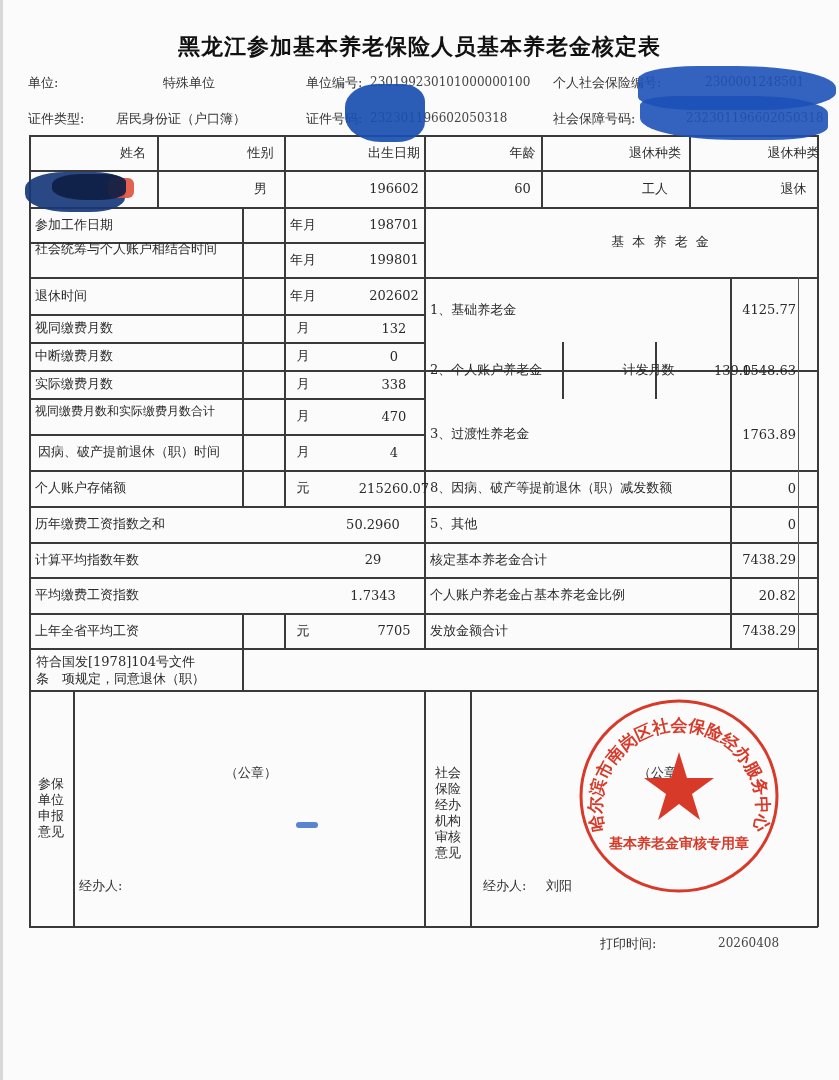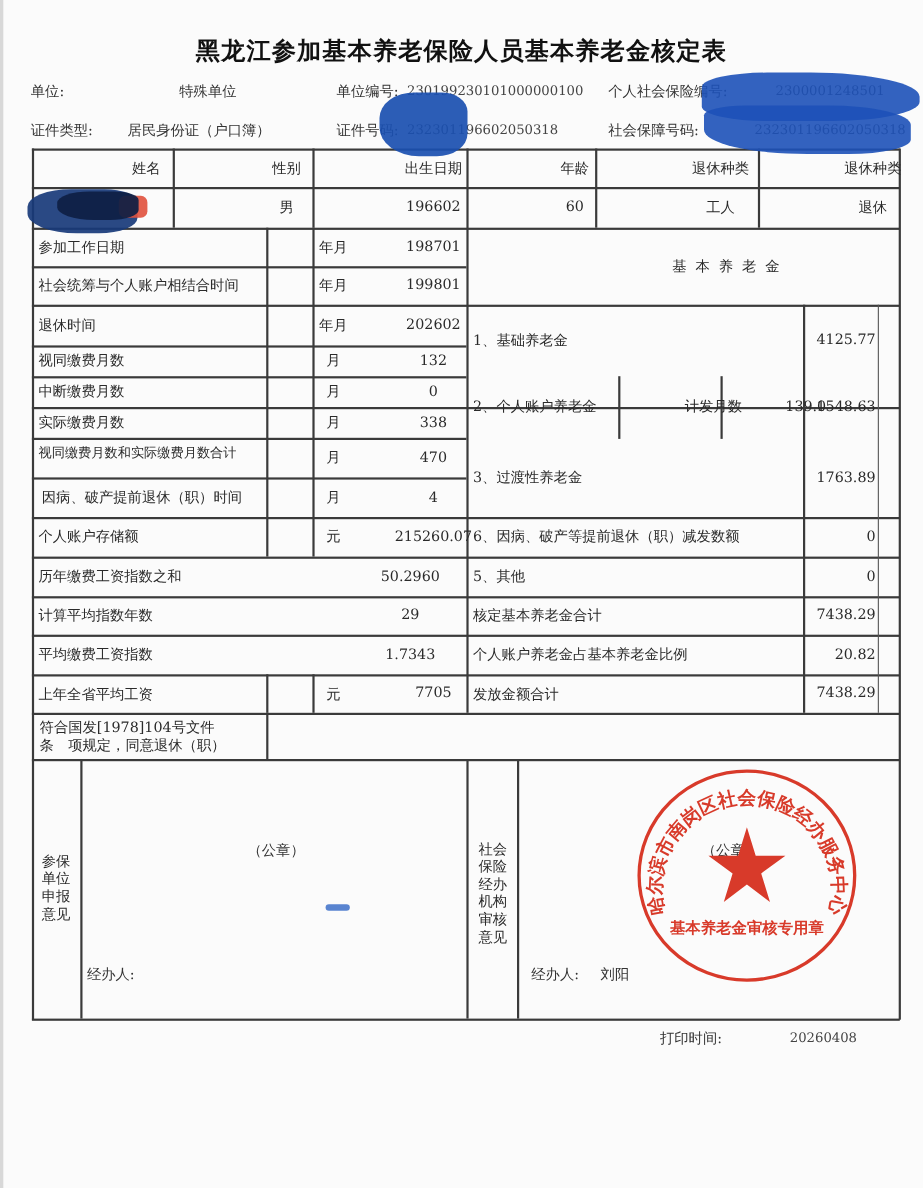--- a/index.html
+++ b/index.html
@@ -94,21 +94,21 @@
 <div class="cell c" style="left:157px;top:170px;width:127px;height:37px">男</div>
 <div class="cell c" style="left:284px;top:170px;width:140px;height:37px">196602</div>
 <div class="cell c" style="left:424px;top:170px;width:117px;height:37px">60</div>
 <div class="cell c" style="left:541px;top:170px;width:148px;height:37px">工人</div>
 <div class="cell c" style="left:689px;top:170px;width:129px;height:37px">退休</div>
 
 <div class="cell l" style="left:29px;top:207px;width:213px;height:35px">参加工作日期</div>
 <div class="cell c" style="left:242px;top:207px;width:42px;height:35px">年月</div>
 <div class="cell c" style="left:284px;top:207px;width:140px;height:35px">198701</div>
 
-<div class="cell l" style="left:29px;top:242px;width:213px;height:35px">社会统筹与个人账户相结合时间</div>
+<div class="cell l" style="left:29px;top:231px;width:213px;height:35px">社会统筹与个人账户相结合时间</div>
 <div class="cell c" style="left:242px;top:242px;width:42px;height:35px">年月</div>
 <div class="cell c" style="left:284px;top:242px;width:140px;height:35px">199801</div>
 
 <div class="cell l" style="left:29px;top:277px;width:213px;height:37px">退休时间</div>
 <div class="cell c" style="left:242px;top:277px;width:42px;height:37px">年月</div>
 <div class="cell c" style="left:284px;top:277px;width:140px;height:37px">202602</div>
 
 <div class="cell l" style="left:29px;top:314px;width:213px;height:28px">视同缴费月数</div>
 <div class="cell c" style="left:242px;top:314px;width:42px;height:28px">月</div>
 <div class="cell c" style="left:284px;top:314px;width:140px;height:28px">132</div>
@@ -155,21 +155,21 @@
 <div class="cell l" style="left:424px;top:342px;width:138px;height:56px">2、个人账户养老金</div>
 <div class="cell c" style="left:562px;top:342px;width:93px;height:56px">计发月数</div>
 <div class="cell c" style="left:655px;top:342px;width:75px;height:56px">139.0</div>
 <div class="cell r" style="left:730px;top:342px;width:68px;height:56px">1548.63</div>
 <div class="cell c" style="left:798px;top:342px;width:20px;height:56px">元</div>
 
 <div class="cell l" style="left:424px;top:398px;width:306px;height:72px">3、过渡性养老金</div>
 <div class="cell r" style="left:730px;top:398px;width:68px;height:72px">1763.89</div>
 <div class="cell c" style="left:798px;top:398px;width:20px;height:72px">元</div>
 
-<div class="cell l" style="left:424px;top:470px;width:306px;height:36px">6、因病、破产等提前退休（职）减发数额</div>
+<div class="cell l" style="left:424px;top:470px;width:306px;height:36px">8、因病、破产等提前退休（职）减发数额</div>
 <div class="cell r" style="left:730px;top:470px;width:68px;height:36px">0</div>
 <div class="cell c" style="left:798px;top:470px;width:20px;height:36px">元</div>
 
 <div class="cell l" style="left:424px;top:506px;width:306px;height:36px">5、其他</div>
 <div class="cell r" style="left:730px;top:506px;width:68px;height:36px">0</div>
 <div class="cell c" style="left:798px;top:506px;width:20px;height:36px">元</div>
 
 <div class="cell l" style="left:424px;top:534px;width:306px;height:52px">核定基本养老金合计</div>
 <div class="cell r" style="left:730px;top:542px;width:68px;height:35px">7438.29</div>
 <div class="cell c" style="left:798px;top:542px;width:20px;height:35px">元</div>

